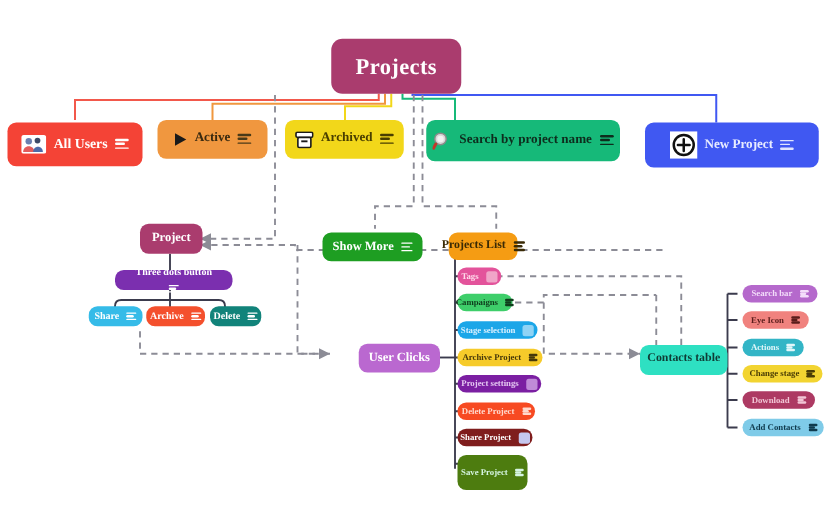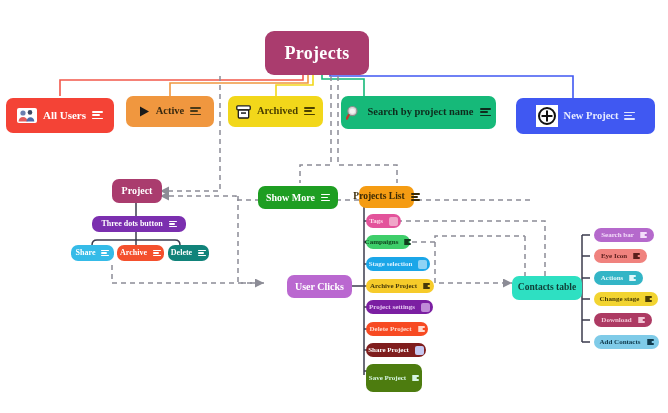--- a/index.html
+++ b/index.html
@@ -198,21 +198,21 @@
           <i style="background:#dfe4ff"></i>
           <i style="background:#dfe4ff"></i>
         </span>
       </span>
   </div>
 
   <div class="node" style="left:112px;top:179px;width:50px;height:24px;background:#AA3C6E;color:#fff;font-size:10px;">
     <span class="lbl">Project</span>
   </div>
 
-  <div class="node" style="left:92px;top:216px;width:94px;height:16px;background:#7B2FAF;color:#fff;font-size:8px;">
+  <div class="node" style="left:92px;top:216px;width:94px;height:16px;background:#7B2FAF;color:#fff;font-size:8px;flex-direction:column;">
     <span class="lbl">Three dots button</span>
     <span class="ico">
         <span class="noteico" style="width:8px;height:7px">
           <i style="background:#fff;width:8px!important"></i>
           <i style="background:#fff;width:6px!important;top:2.6px!important"></i>
           <i style="background:#fff;width:8px!important;top:5.2px!important"></i>
         </span>
       </span>
   </div>
 

